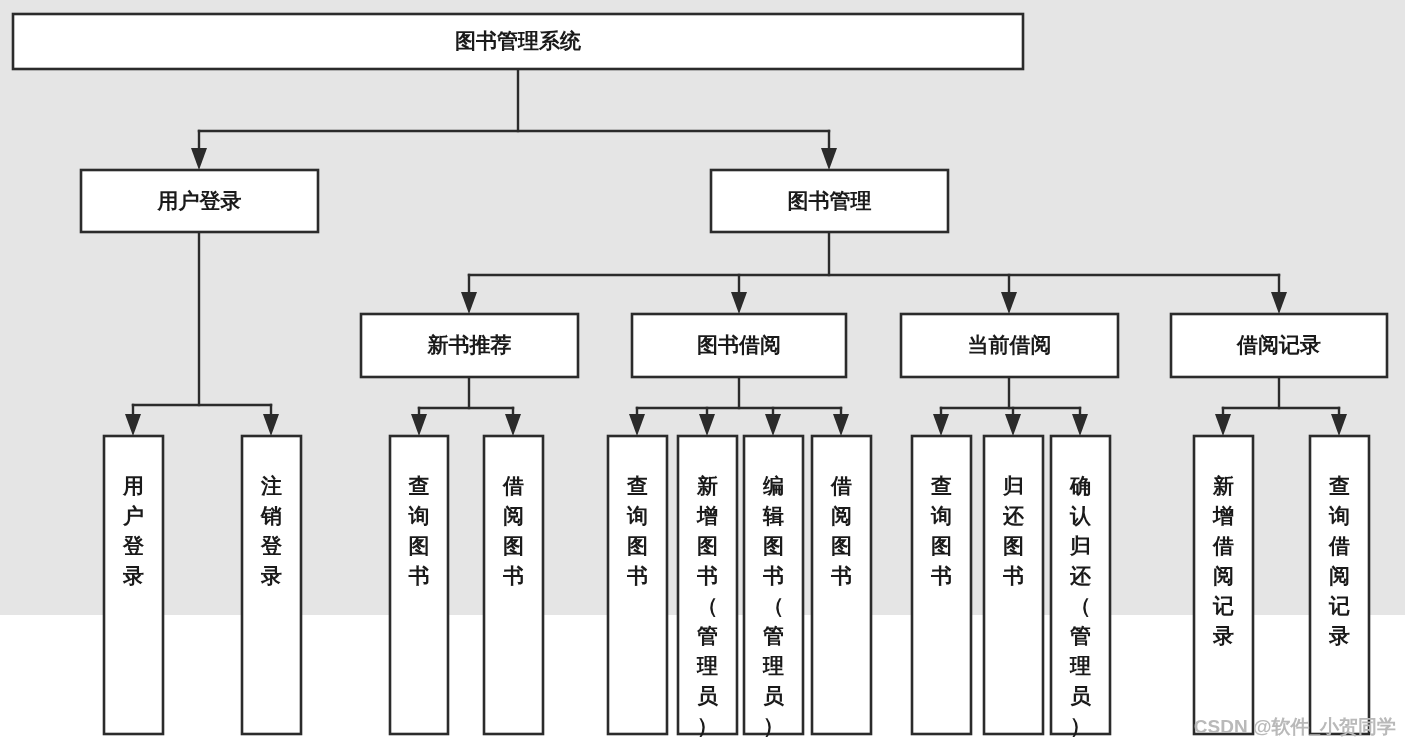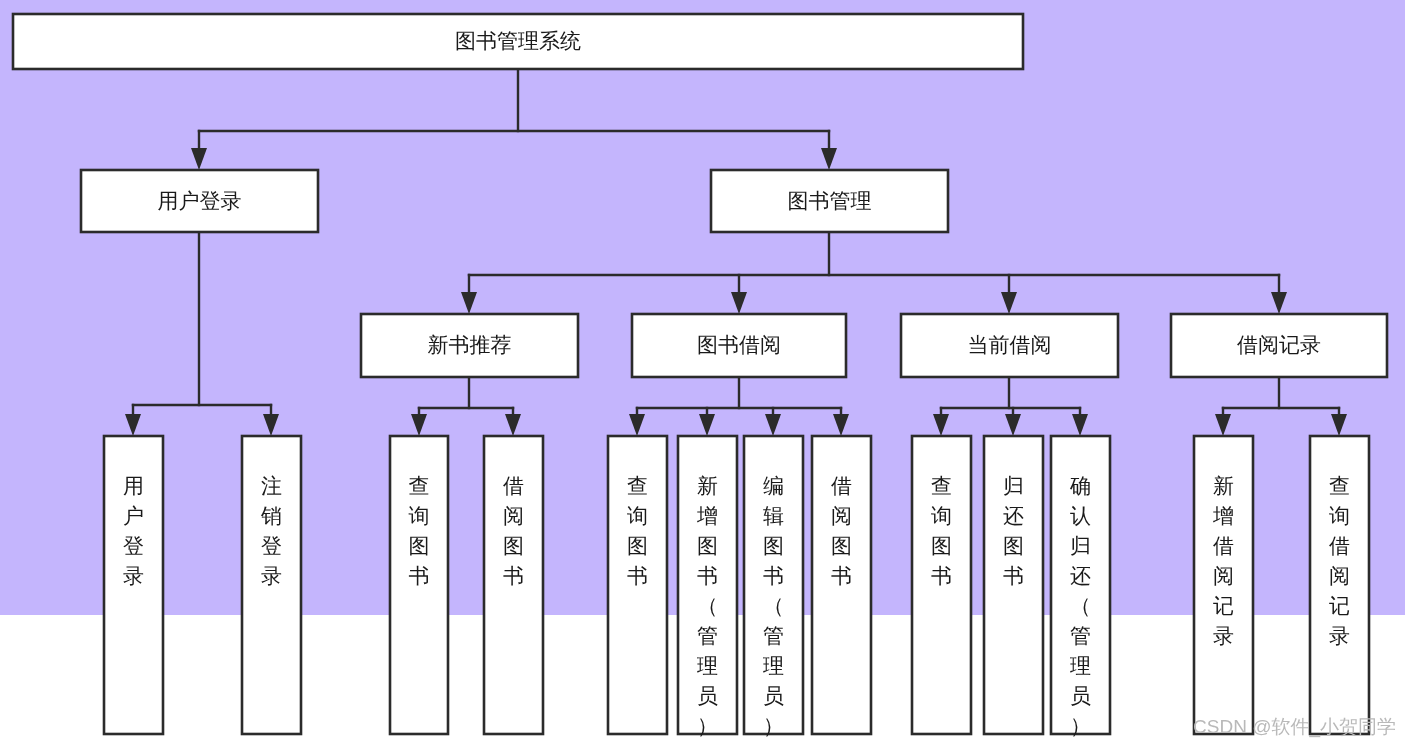--- a/index.html
+++ b/index.html
@@ -10,21 +10,22 @@
   body {
     width: 1405px;
     height: 747px;
     font-family: "Liberation Sans", "DejaVu Sans", sans-serif;
     overflow: hidden;
   }
   #diagram-root {
     position: relative;
     width: 1405px;
     height: 615px;
-    background: #c4b5fd;
+    background: #e5e5e5;
+    font-weight: bold;
   }
   svg.diagram-canvas {
     position: absolute;
     top: 0;
     left: 0;
     width: 1405px;
     height: 747px;
   }
   .node-box {
     fill: #ffffff;

